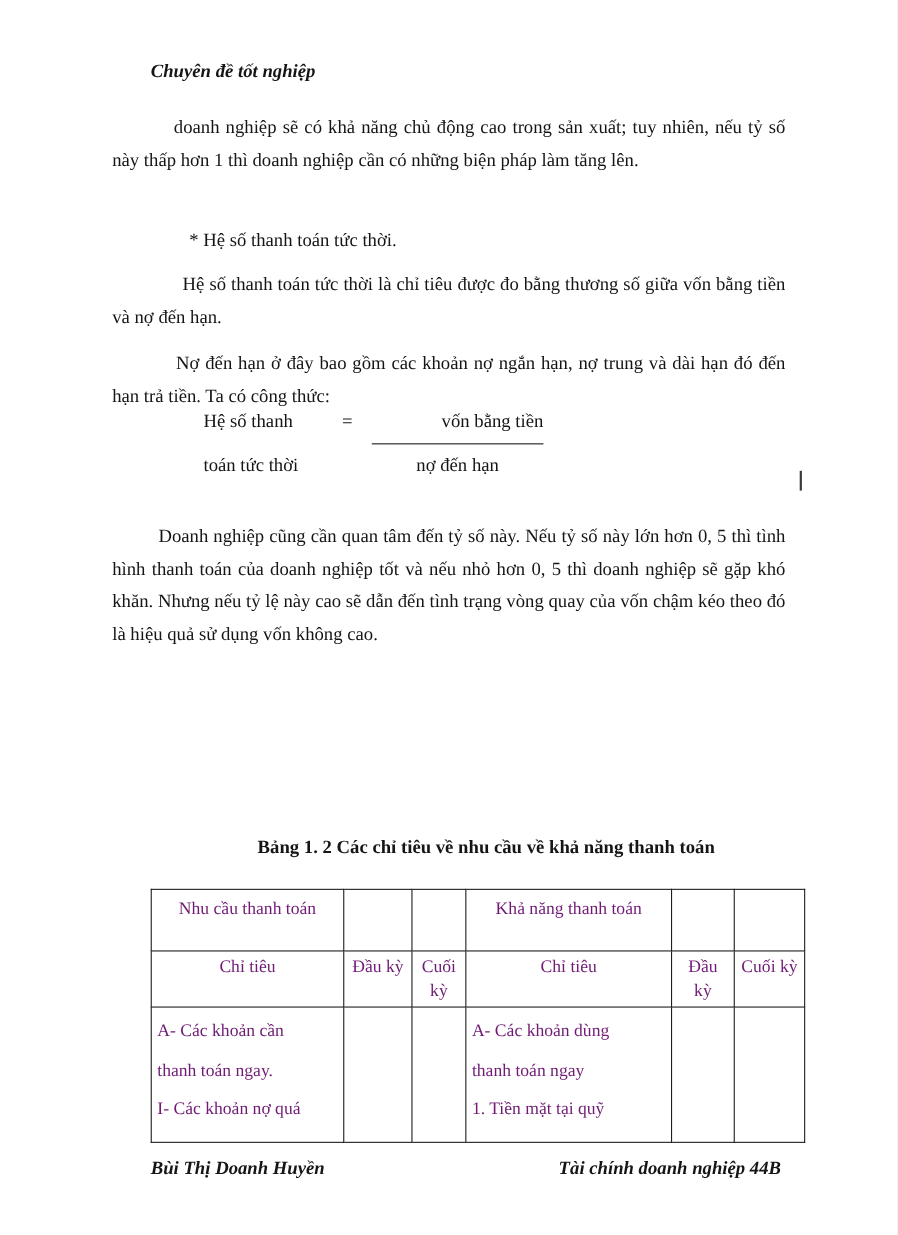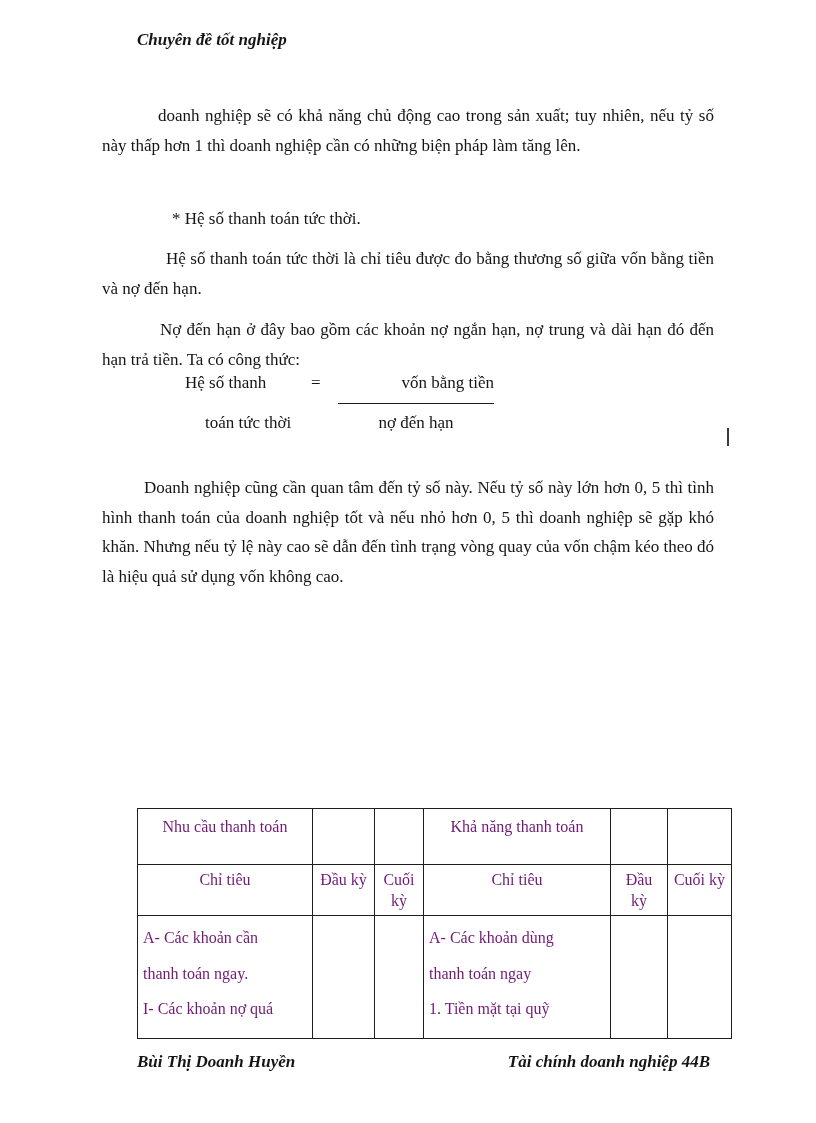--- a/index.html
+++ b/index.html
@@ -6,37 +6,37 @@
   .page{
     position:relative;
     width:816px;height:1123px;
     background:#ffffff;
     margin:0 auto;
     font-family:"Liberation Serif","DejaVu Serif",serif;
     color:#151515;
     overflow:hidden;
   }
   .hdr{
-    position:absolute;left:137px;top:30px;
+    position:absolute;left:137px;top:55px;
     font-size:17px;font-weight:bold;font-style:italic;
   }
   .para{
     position:absolute;left:102px;width:612px;
     font-size:17px;line-height:29.5px;
     text-align:justify;
   }
   .p1{top:84px;text-indent:56px;}
   .p2{top:187px;text-indent:70px;text-align:left;}
   .p3{top:227px;text-indent:64px;}
   .p4{top:298px;text-indent:58px;}
   .p5{top:456px;text-indent:42px;}
   .p6{top:619px;text-indent:38px;}
   .formula{position:absolute;left:0;top:0;width:816px;height:0;font-size:17px;}
   .f-lhs1{position:absolute;left:185px;top:371px;line-height:24px;}
-  .f-lhs2{position:absolute;left:185px;top:411px;line-height:24px;margin-left:20px;}
+  .f-lhs2{position:absolute;left:185px;top:411px;line-height:24px;}
   .f-eq{position:absolute;left:311px;top:371px;line-height:24px;}
   .f-num{position:absolute;left:338px;top:371px;width:156px;text-align:right;line-height:24px;}
   .f-bar{position:absolute;left:338px;top:403px;width:156px;border-top:1.5px solid #1a1a1a;height:0;}
   .f-den{position:absolute;left:338px;top:411px;width:156px;text-align:center;line-height:24px;}
   .cursor-mark{
     position:absolute;left:727px;top:428px;width:2px;height:18px;background:#3a3a3a;
   }
   .caption{
     position:absolute;left:102px;top:760px;width:612px;
     font-size:17px;font-weight:bold;text-align:center;
@@ -84,20 +84,21 @@
     <div class="f-eq">=</div>
     <div class="f-num">vốn bằng tiền</div>
     <div class="f-bar"></div>
     <div class="f-den">nợ đến hạn</div>
   </div>
 
   <div class="cursor-mark"></div>
 
   <p class="para p5">Doanh nghiệp cũng cần quan tâm đến tỷ số này. Nếu tỷ số này lớn hơn 0, 5 thì tình hình thanh toán của doanh nghiệp tốt và nếu nhỏ hơn 0, 5 thì doanh nghiệp sẽ gặp khó khăn. Nhưng nếu tỷ lệ này cao sẽ dẫn đến tình trạng vòng quay của vốn chậm kéo theo đó là hiệu quả sử dụng vốn không cao.</p>
 
+  <div class="caption">Bảng 1. 2 Các chỉ tiêu về nhu cầu về khả năng thanh toán</div>
 
   <table class="balance">
     <colgroup>
       <col style="width:175px">
       <col style="width:62px">
       <col style="width:49px">
       <col style="width:187px">
       <col style="width:57px">
       <col style="width:64px">
     </colgroup>

